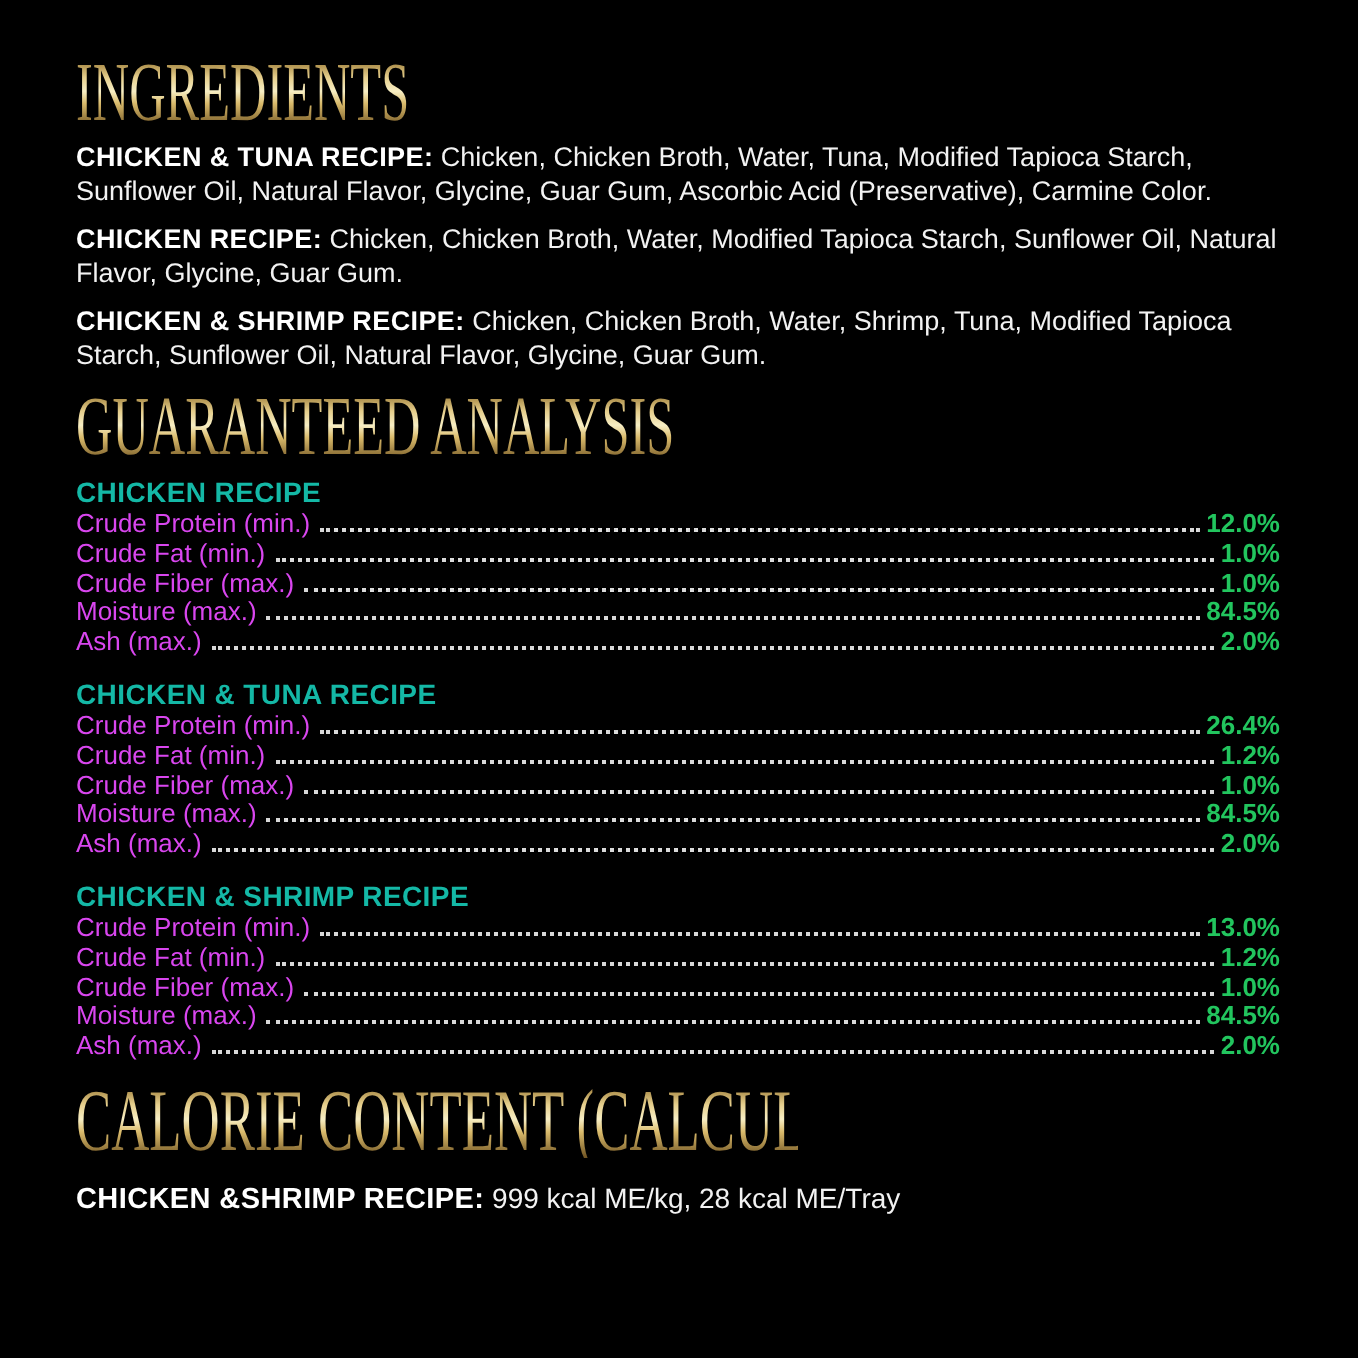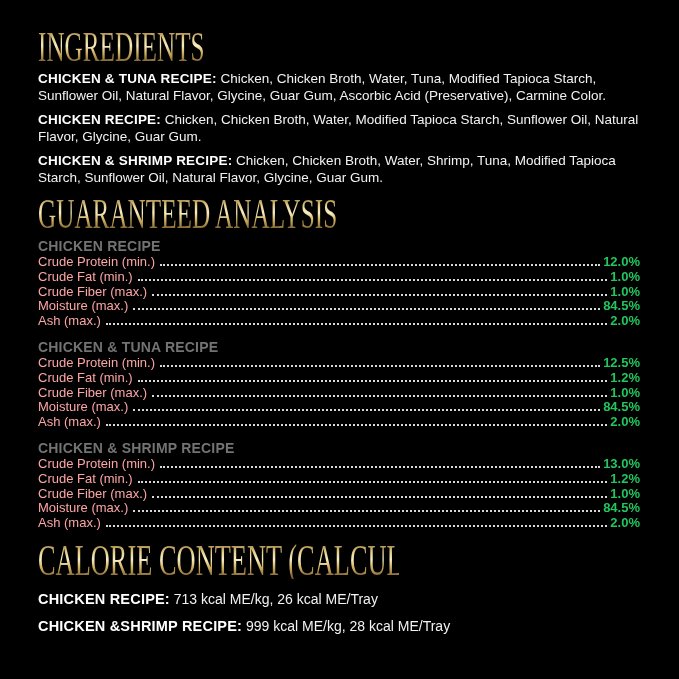--- a/index.html
+++ b/index.html
@@ -41,32 +41,32 @@
     color: #f2f2f2;
   }
   .para .plabel { font-weight: 700; color: #ffffff; letter-spacing: 0.2px; }
 
   
   .recipe-block { margin-bottom: 10px; }
   .recipe-subhead {
     font-weight: 700;
     font-size: 14px;
     line-height: 16px;
-    color: #737373;
+    color: #14b8a6;
     letter-spacing: 0.2px;
     margin-bottom: 1px;
   }
   .arow {
     display: flex;
     align-items: baseline;
     font-size: 13px;
     line-height: 14.8px;
     white-space: nowrap;
   }
-  .alabel { color: #fca5a5; }
+  .alabel { color: #d946ef; }
   .dots {
     flex: 1 1 auto;
     min-width: 20px;
     border-bottom: 2px dotted #d8d8d8;
     margin: 0 3px 3px 5px;
   }
   .avalue { font-weight: 700; color: #22c55e; }
 
   
   .cal-item {
@@ -129,21 +129,21 @@
   </div>
 </div>
   </div>
 
   <div class="recipe-block">
     <div class="recipe-subhead">CHICKEN &amp; TUNA RECIPE</div>
     <div class="rows">
   <div class="arow">
     <span class="alabel">Crude Protein (min.)</span>
     <span class="dots"></span>
-    <span class="avalue">12.5%</span>
+    <span class="avalue">26.4%</span>
   </div>
 
   <div class="arow">
     <span class="alabel">Crude Fat (min.)</span>
     <span class="dots"></span>
     <span class="avalue">1.2%</span>
   </div>
 
   <div class="arow">
     <span class="alabel">Crude Fiber (max.)</span>
@@ -197,19 +197,18 @@
     <span class="dots"></span>
     <span class="avalue">2.0%</span>
   </div>
 </div>
   </div>
 </div>
 
   <h1 class="gold cal-title">CALORIE CONTENT (CALCULATED):</h1>
 
   <div id="cal-list">
-  <p class="cal-item"><b class="plabel">CHICKEN RECIPE:</b> <span class="ptext">713 kcal ME/kg, 26 kcal ME/Tray</span></p>
 
 
   <p class="cal-item"><b class="plabel">CHICKEN &amp;SHRIMP RECIPE:</b> <span class="ptext">999 kcal ME/kg, 28 kcal ME/Tray</span></p>
 </div>
 
 </div>
 
 </body></html>

